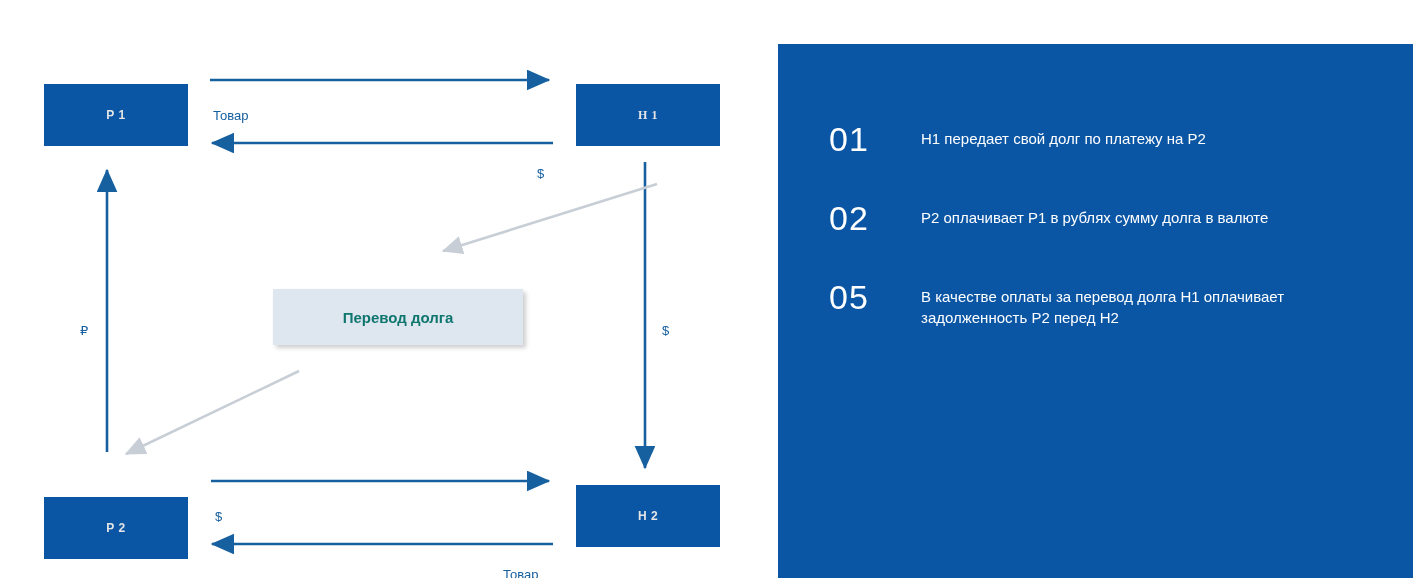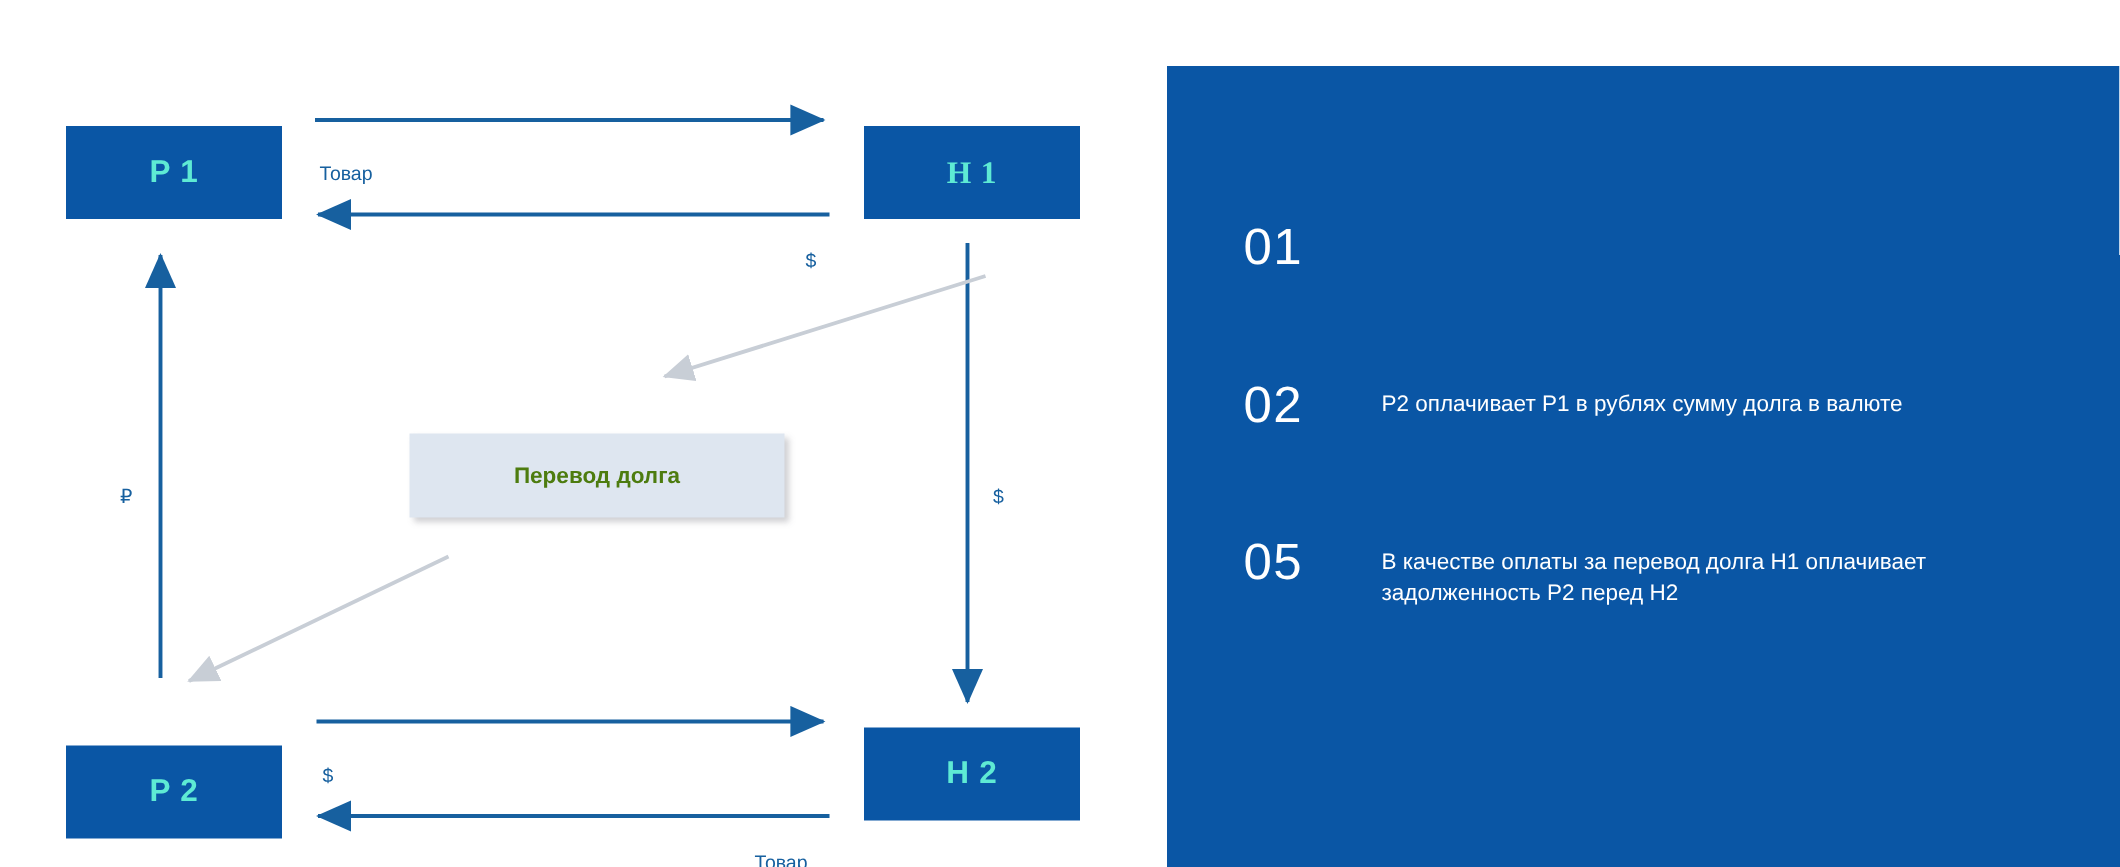--- a/index.html
+++ b/index.html
@@ -22,39 +22,39 @@
   }
   #diagram-svg {
     position: absolute;
     left: 0; top: 0;
     width: 778px; height: 578px;
   }
 
   .node-box {
     position: absolute;
     background: #0A56A5;
-    color: #5eead4;
+    color: #e5e5e5;
     display: flex;
     align-items: center;
     justify-content: center;
-    font-size: 21px;
+    font-size: 12px;
     font-weight: bold;
     letter-spacing: 0.5px;
   }
   #node-p1 { left: 44px;  top: 84px;  width: 144px; height: 62px; }
   #node-h1 { left: 576px; top: 84px;  width: 144px; height: 62px; font-family: Liberation Serif, serif; }
   #node-p2 { left: 44px;  top: 497px; width: 144px; height: 62px; }
   #node-h2 { left: 576px; top: 485px; width: 144px; height: 62px; }
 
   #center-box {
     position: absolute;
     left: 273px; top: 289px;
     width: 250px; height: 56px;
     background: #DEE6F0;
-    color: #4d7c0f;
+    color: #0f766e;
     display: flex;
     align-items: center;
     justify-content: center;
     font-size: 15px;
     font-weight: bold;
     box-shadow: 3px 3px 4px rgba(120,120,130,0.35);
   }
 
   .edge-label {
     position: absolute;
@@ -80,21 +80,20 @@
   #steps-list {
     position: absolute;
     left: 0; top: 78px;
     width: 100%;
   }
   .step-row {
     display: flex;
     align-items: flex-start;
     height: 79px;
     padding-left: 51px;
-    margin-top: 26px;
   }
   .step-num {
     color: #ffffff;
     font-size: 34px;
     font-weight: 400;
     line-height: 1;
     width: 92px;
     flex: 0 0 92px;
     letter-spacing: 1px;
   }
@@ -161,20 +160,21 @@
   <span class="edge-label" id="lbl-tovar-bot">Товар</span>
   <span class="edge-label" id="lbl-ruble-left">₽</span>
   <span class="edge-label" id="lbl-dollar-right">$</span>
 </div>
 
 <div id="steps-panel">
   <div id="steps-list">
 
     <div class="step-row">
       <div class="step-num">01</div>
+      <div class="step-text">H1 передает свой долг по платежу на P2</div>
     </div>
 
     <div class="step-row">
       <div class="step-num">02</div>
       <div class="step-text">P2 оплачивает P1 в рублях сумму долга в валюте</div>
     </div>
 
     <div class="step-row">
       <div class="step-num">05</div>
       <div class="step-text">В качестве оплаты за перевод долга H1 оплачивает задолженность P2 перед H2</div>

